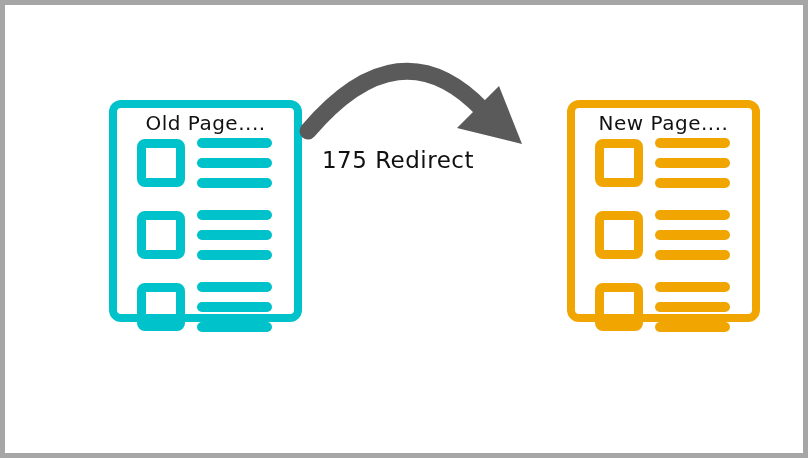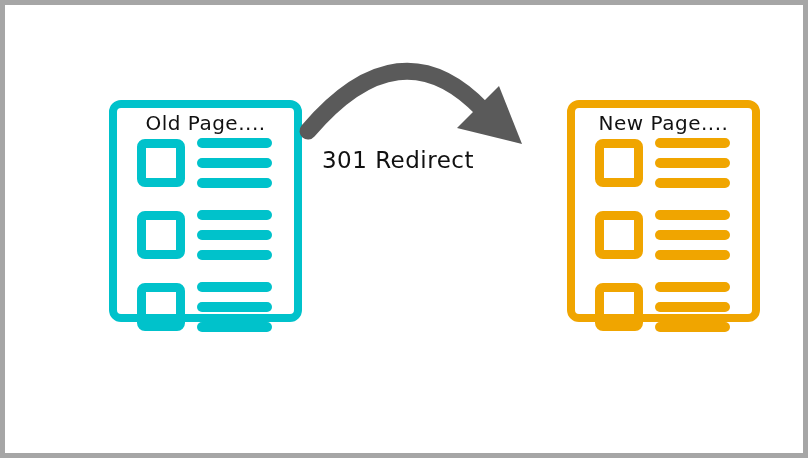--- a/index.html
+++ b/index.html
@@ -126,21 +126,21 @@
         </div>
       </div>
     </div>
   </div>
 
   <svg class="arrow-svg" viewBox="0 0 808 458" aria-hidden="true">
     <path d="M303 126 Q395 18 478 105" fill="none" stroke="#5a5a5a" stroke-width="17" stroke-linecap="round"></path>
     <polygon points="452,123 494,81 517,139" fill="#5a5a5a"></polygon>
   </svg>
 
-  <div class="redirect-label">301 Redirect</div>
+  <div class="redirect-label">175 Redirect</div>
 
   <div class="doc doc-new">
     <div class="doc-title">New Page....</div>
     <div class="doc-body">
       <div class="content-row">
         <div class="thumb"></div>
         <div class="lines">
           <div class="bar"></div>
           <div class="bar"></div>
           <div class="bar"></div>

